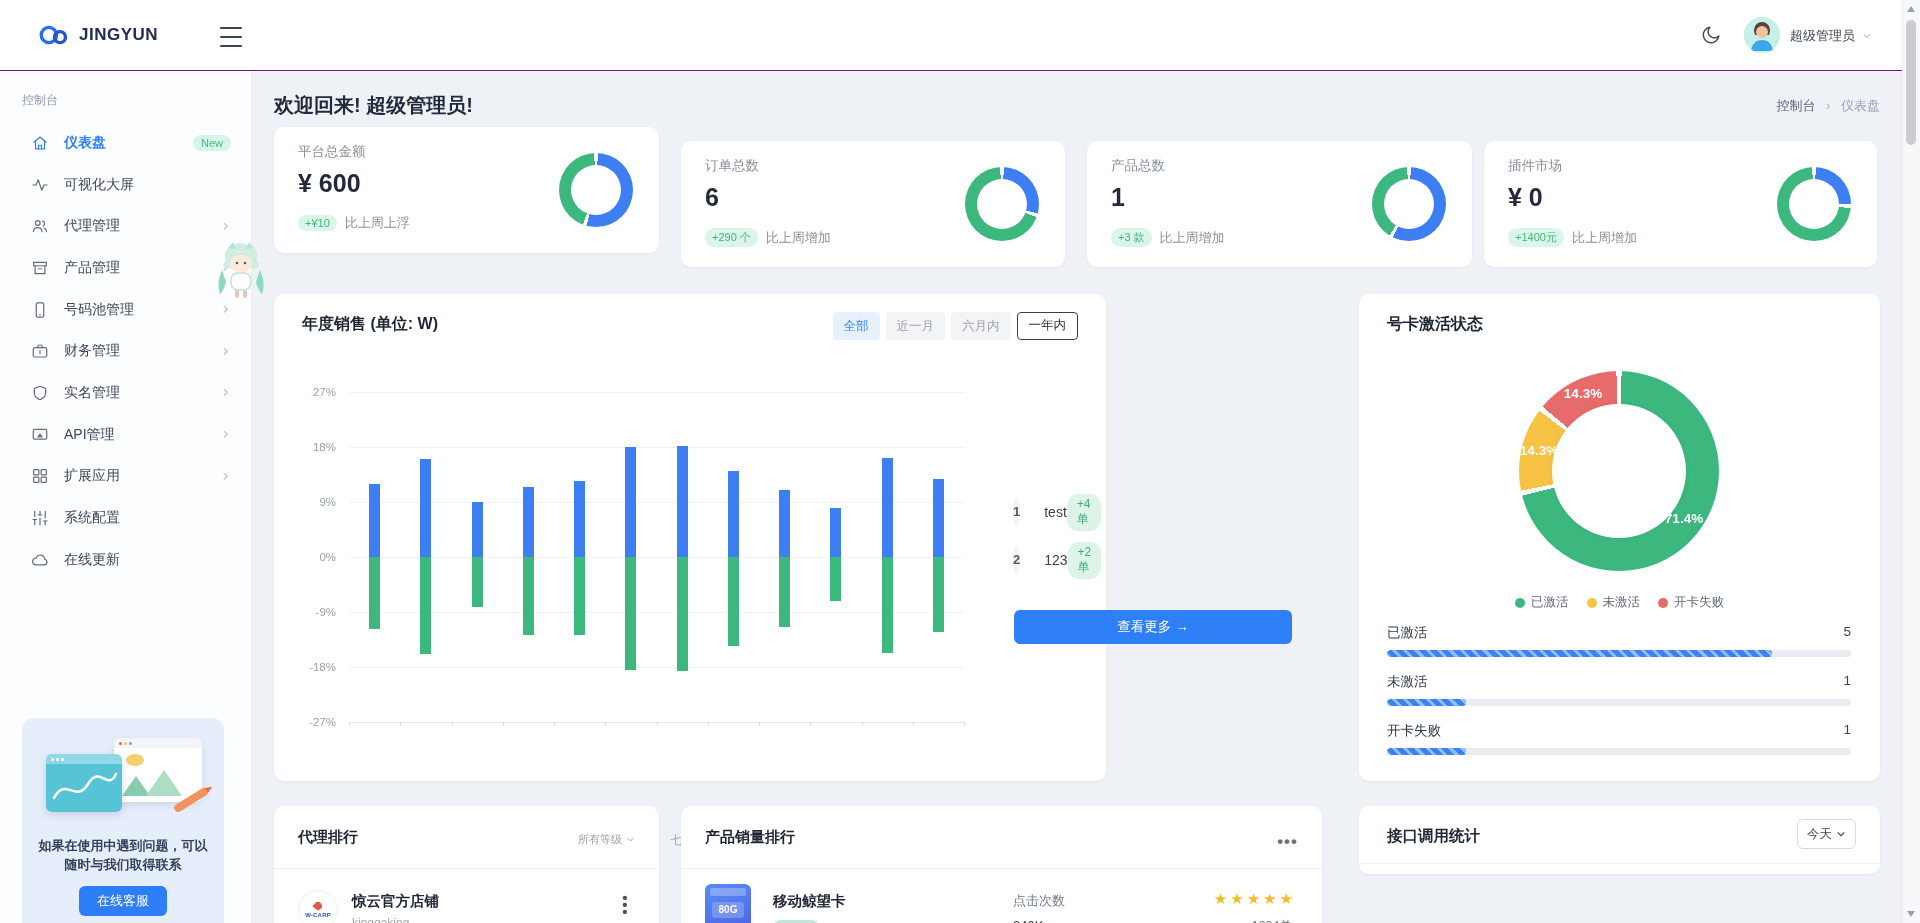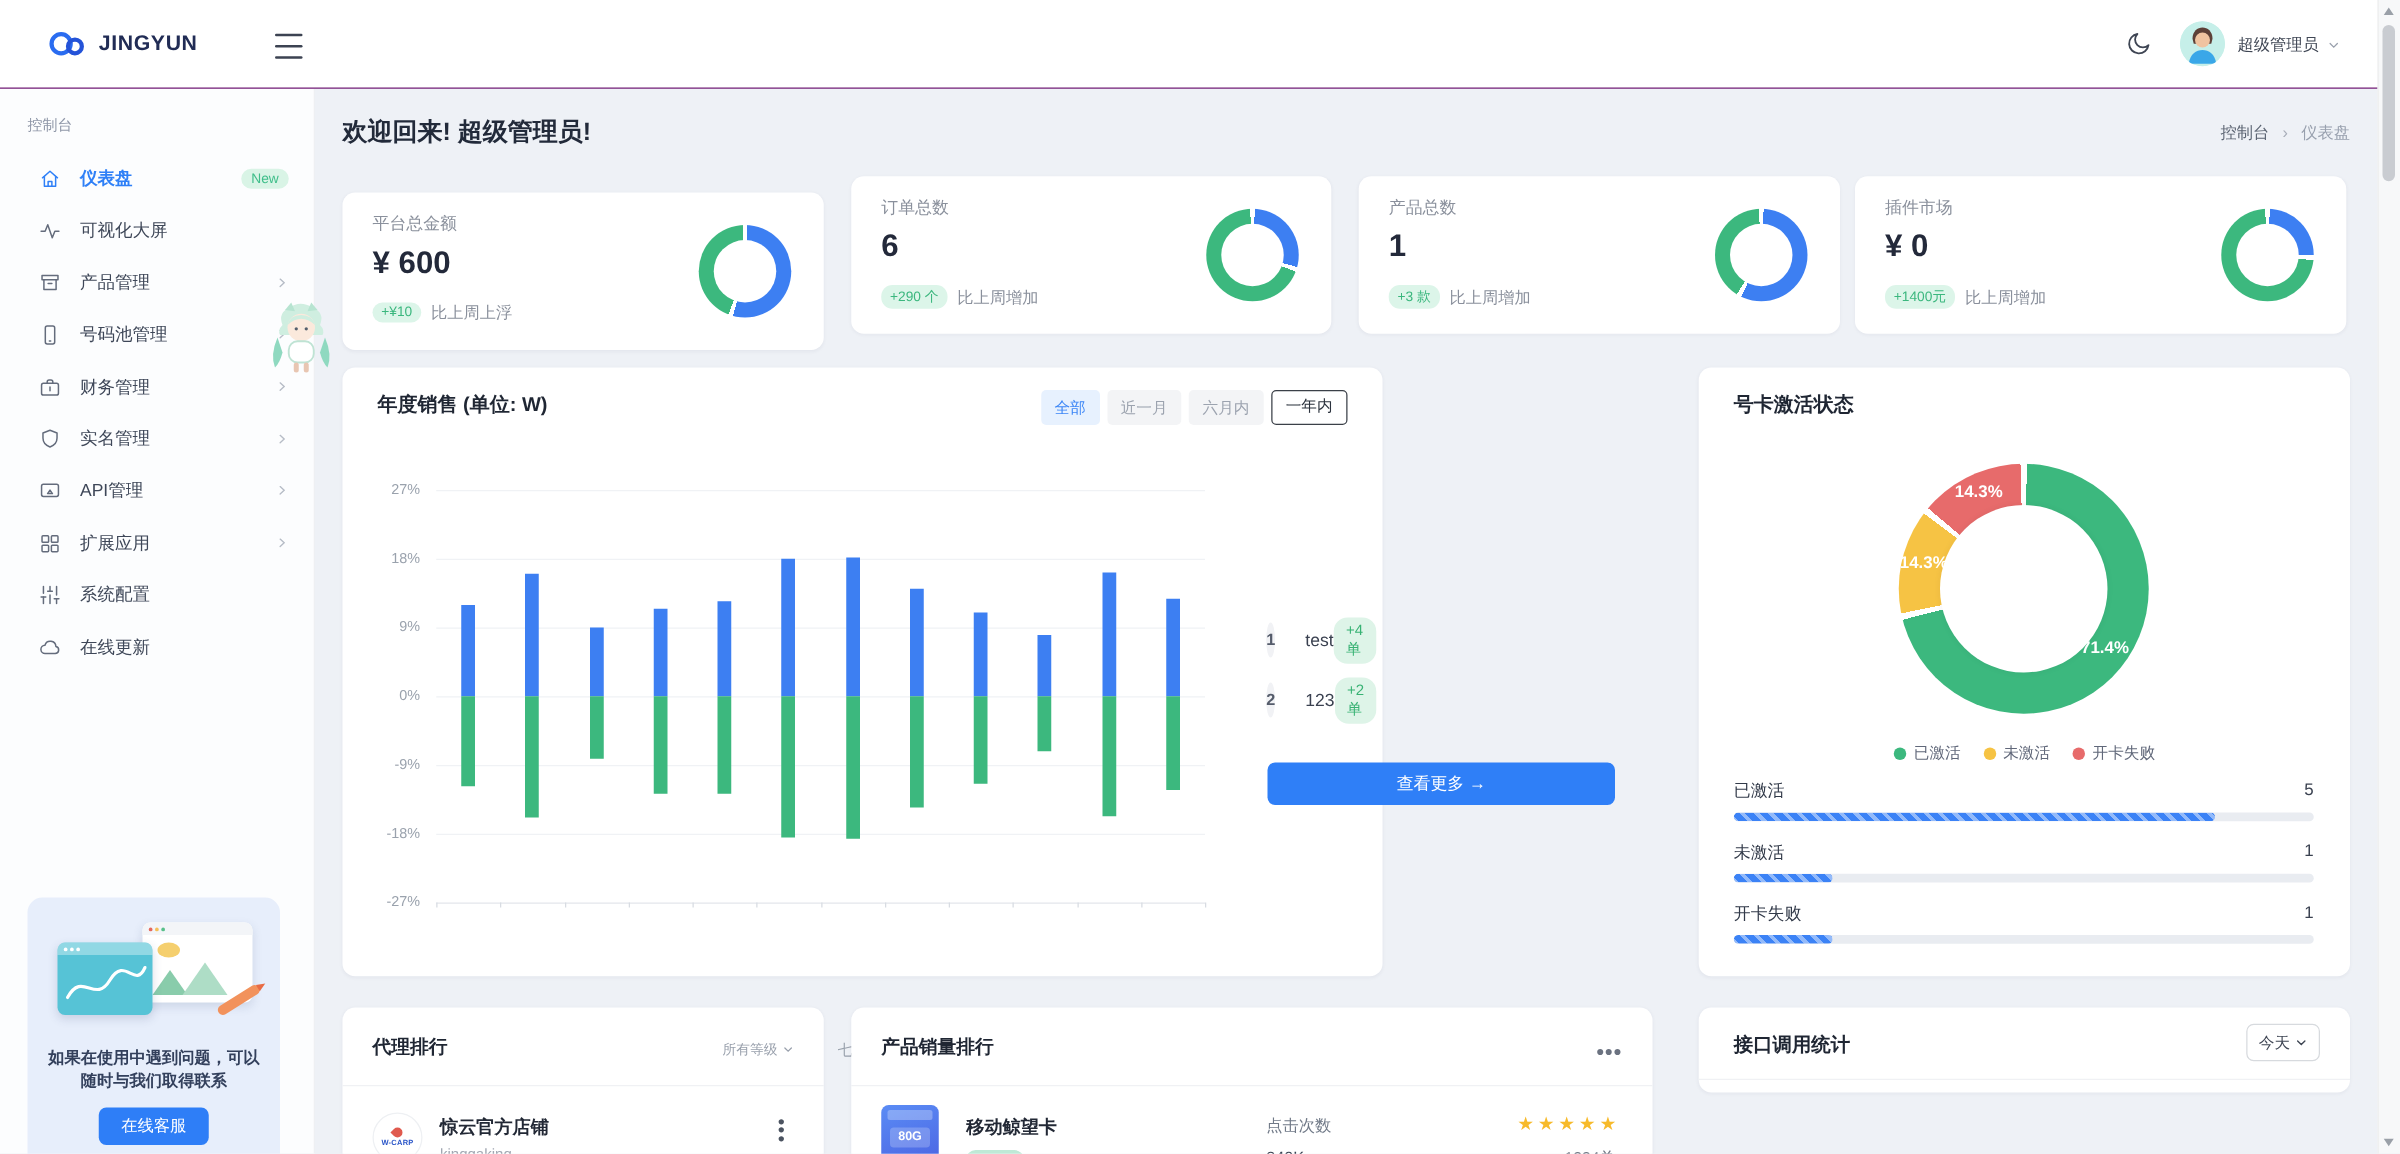--- a/index.html
+++ b/index.html
@@ -183,20 +183,36 @@
         <div class="side-icon">
           <svg width="18" height="18" viewBox="0 0 24 24" fill="none" stroke="currentColor" stroke-width="1.6" stroke-linecap="round" stroke-linejoin="round">
             <polyline points="2.5 12 6.8 12 9.6 5 14.4 19 17.2 12 21.5 12"></polyline>
           </svg>
         </div>
         <div class="side-label">可视化大屏</div>
       </div>
       <div class="side-item">
         <div class="side-icon">
           <svg width="18" height="18" viewBox="0 0 24 24" fill="none" stroke="currentColor" stroke-width="1.6" stroke-linecap="round" stroke-linejoin="round">
+            <circle cx="9" cy="8" r="3.2"></circle>
+            <path d="M3.2 19.5c.5-3.4 2.9-5.3 5.8-5.3s5.3 1.9 5.8 5.3"></path>
+            <path d="M15.3 5.4c1.6.4 2.8 1.8 2.8 3.4 0 1.3-.7 2.4-1.8 3"></path>
+            <path d="M17.3 14.6c2.1.8 3.3 2.5 3.5 4.9"></path>
+          </svg>
+        </div>
+        <div class="side-label">代理管理</div>
+        <div class="side-chevron">
+          <svg width="11" height="11" viewBox="0 0 24 24" fill="none" stroke="currentColor" stroke-width="2.4" stroke-linecap="round">
+            <path d="M9 5l7 6.5-7 6.5"></path>
+          </svg>
+        </div>
+      </div>
+      <div class="side-item">
+        <div class="side-icon">
+          <svg width="18" height="18" viewBox="0 0 24 24" fill="none" stroke="currentColor" stroke-width="1.6" stroke-linecap="round" stroke-linejoin="round">
             <path d="M3.5 4.5h17v4.5h-17z"></path>
             <path d="M5.5 9v10.5h13V9"></path>
             <path d="M10 13h4"></path>
           </svg>
         </div>
         <div class="side-label">产品管理</div>
         <div class="side-chevron">
           <svg width="11" height="11" viewBox="0 0 24 24" fill="none" stroke="currentColor" stroke-width="2.4" stroke-linecap="round">
             <path d="M9 5l7 6.5-7 6.5"></path>
           </svg>
@@ -345,21 +361,21 @@
 </div>
 
 <div class="welcome">欢迎回来! 超级管理员!</div>
 <div class="breadcrumb">
   <span class="bc-root">控制台</span>
   <span class="bc-sep">›</span>
   <span class="bc-current">仪表盘</span>
 </div>
 
 <div id="stat-cards">
-    <div class="card" style="left: 274px; top: 154px; width: 385px; height: 126px;">
+    <div class="card" style="left: 274px; top: 127px; width: 385px; height: 126px;">
       <div class="stat-label">平台总金额</div>
       <div class="stat-value">¥ 600</div>
       <div class="stat-row">
         <div class="stat-badge">+¥10</div>
         <div class="stat-note">比上周上浮</div>
       </div>
       <div class="donut" style="background: conic-gradient(rgb(255, 255, 255) 0deg, rgb(255, 255, 255) 3deg, rgb(61, 127, 242) 3deg, rgb(61, 127, 242) 195deg, rgb(255, 255, 255) 195deg, rgb(255, 255, 255) 201deg, rgb(60, 184, 126) 201deg, rgb(60, 184, 126) 357deg, rgb(255, 255, 255) 357deg, rgb(255, 255, 255) 360deg);"></div>
     </div>
     <div class="card" style="left: 681px; top: 141px; width: 384px; height: 126px;">
       <div class="stat-label">订单总数</div>

